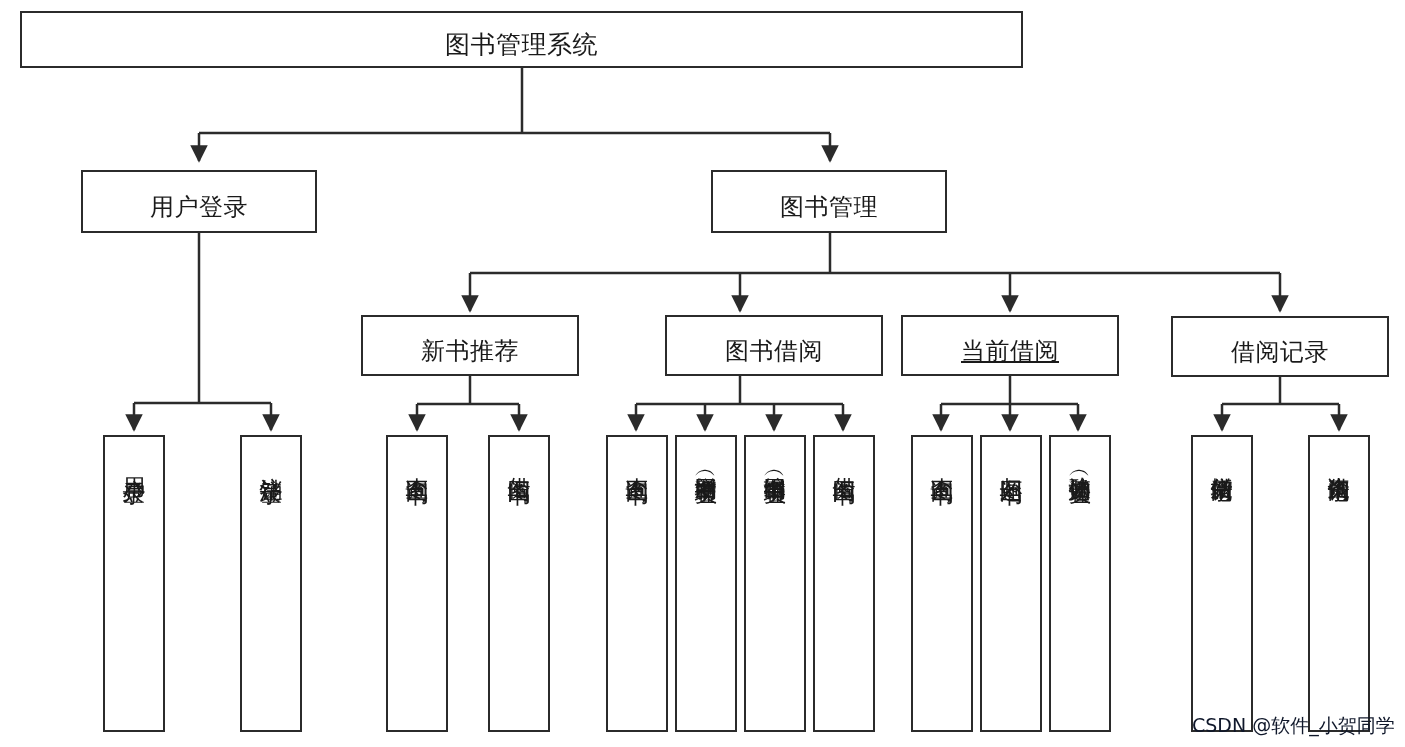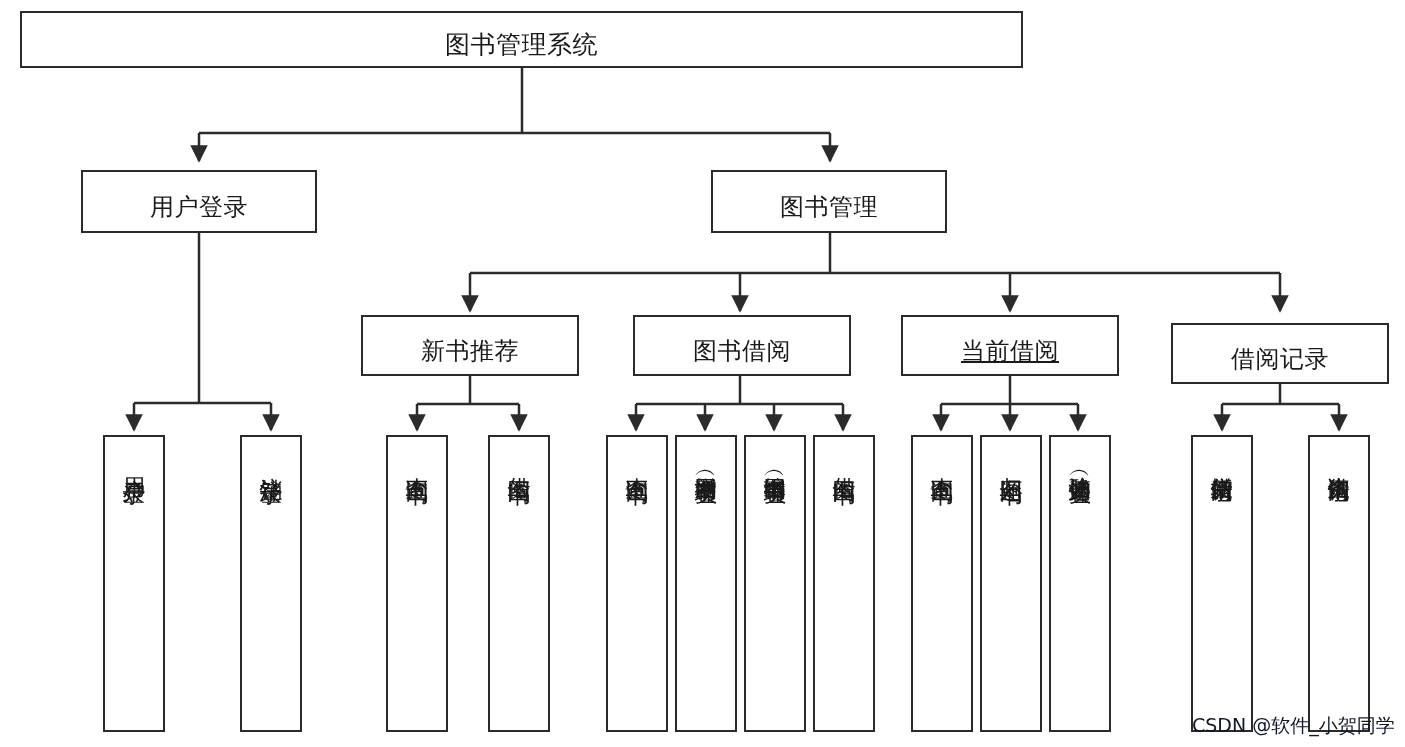--- a/index.html
+++ b/index.html
@@ -145,29 +145,29 @@
   </div>
 
   <div class="node h" style="left:361px; top:315px; width:218px; height:61px;">
     <span class="node-label">新书推荐</span>
   </div>
 
   <div class="node h" style="left:711px; top:170px; width:236px; height:63px;">
     <span class="node-label">图书管理</span>
   </div>
 
-  <div class="node h" style="left:633px; top:315px; width:218px; height:61px;">
+  <div class="node h" style="left:665px; top:315px; width:218px; height:61px;">
     <span class="node-label">图书借阅</span>
   </div>
 
   <div class="node h" style="left:901px; top:315px; width:218px; height:61px;text-decoration:underline;">
     <span class="node-label">当前借阅</span>
   </div>
 
-  <div class="node h" style="left:1171px; top:323px; width:218px; height:61px;">
+  <div class="node h" style="left:1171px; top:316px; width:218px; height:61px;">
     <span class="node-label">借阅记录</span>
   </div>
 
   <div class="node v" style="left:103px; top:435px; width:62px; height:297px;">
     <span class="node-label">用户登录</span>
   </div>
 
   <div class="node v" style="left:240px; top:435px; width:62px; height:297px;">
     <span class="node-label">注销登录</span>
   </div>

